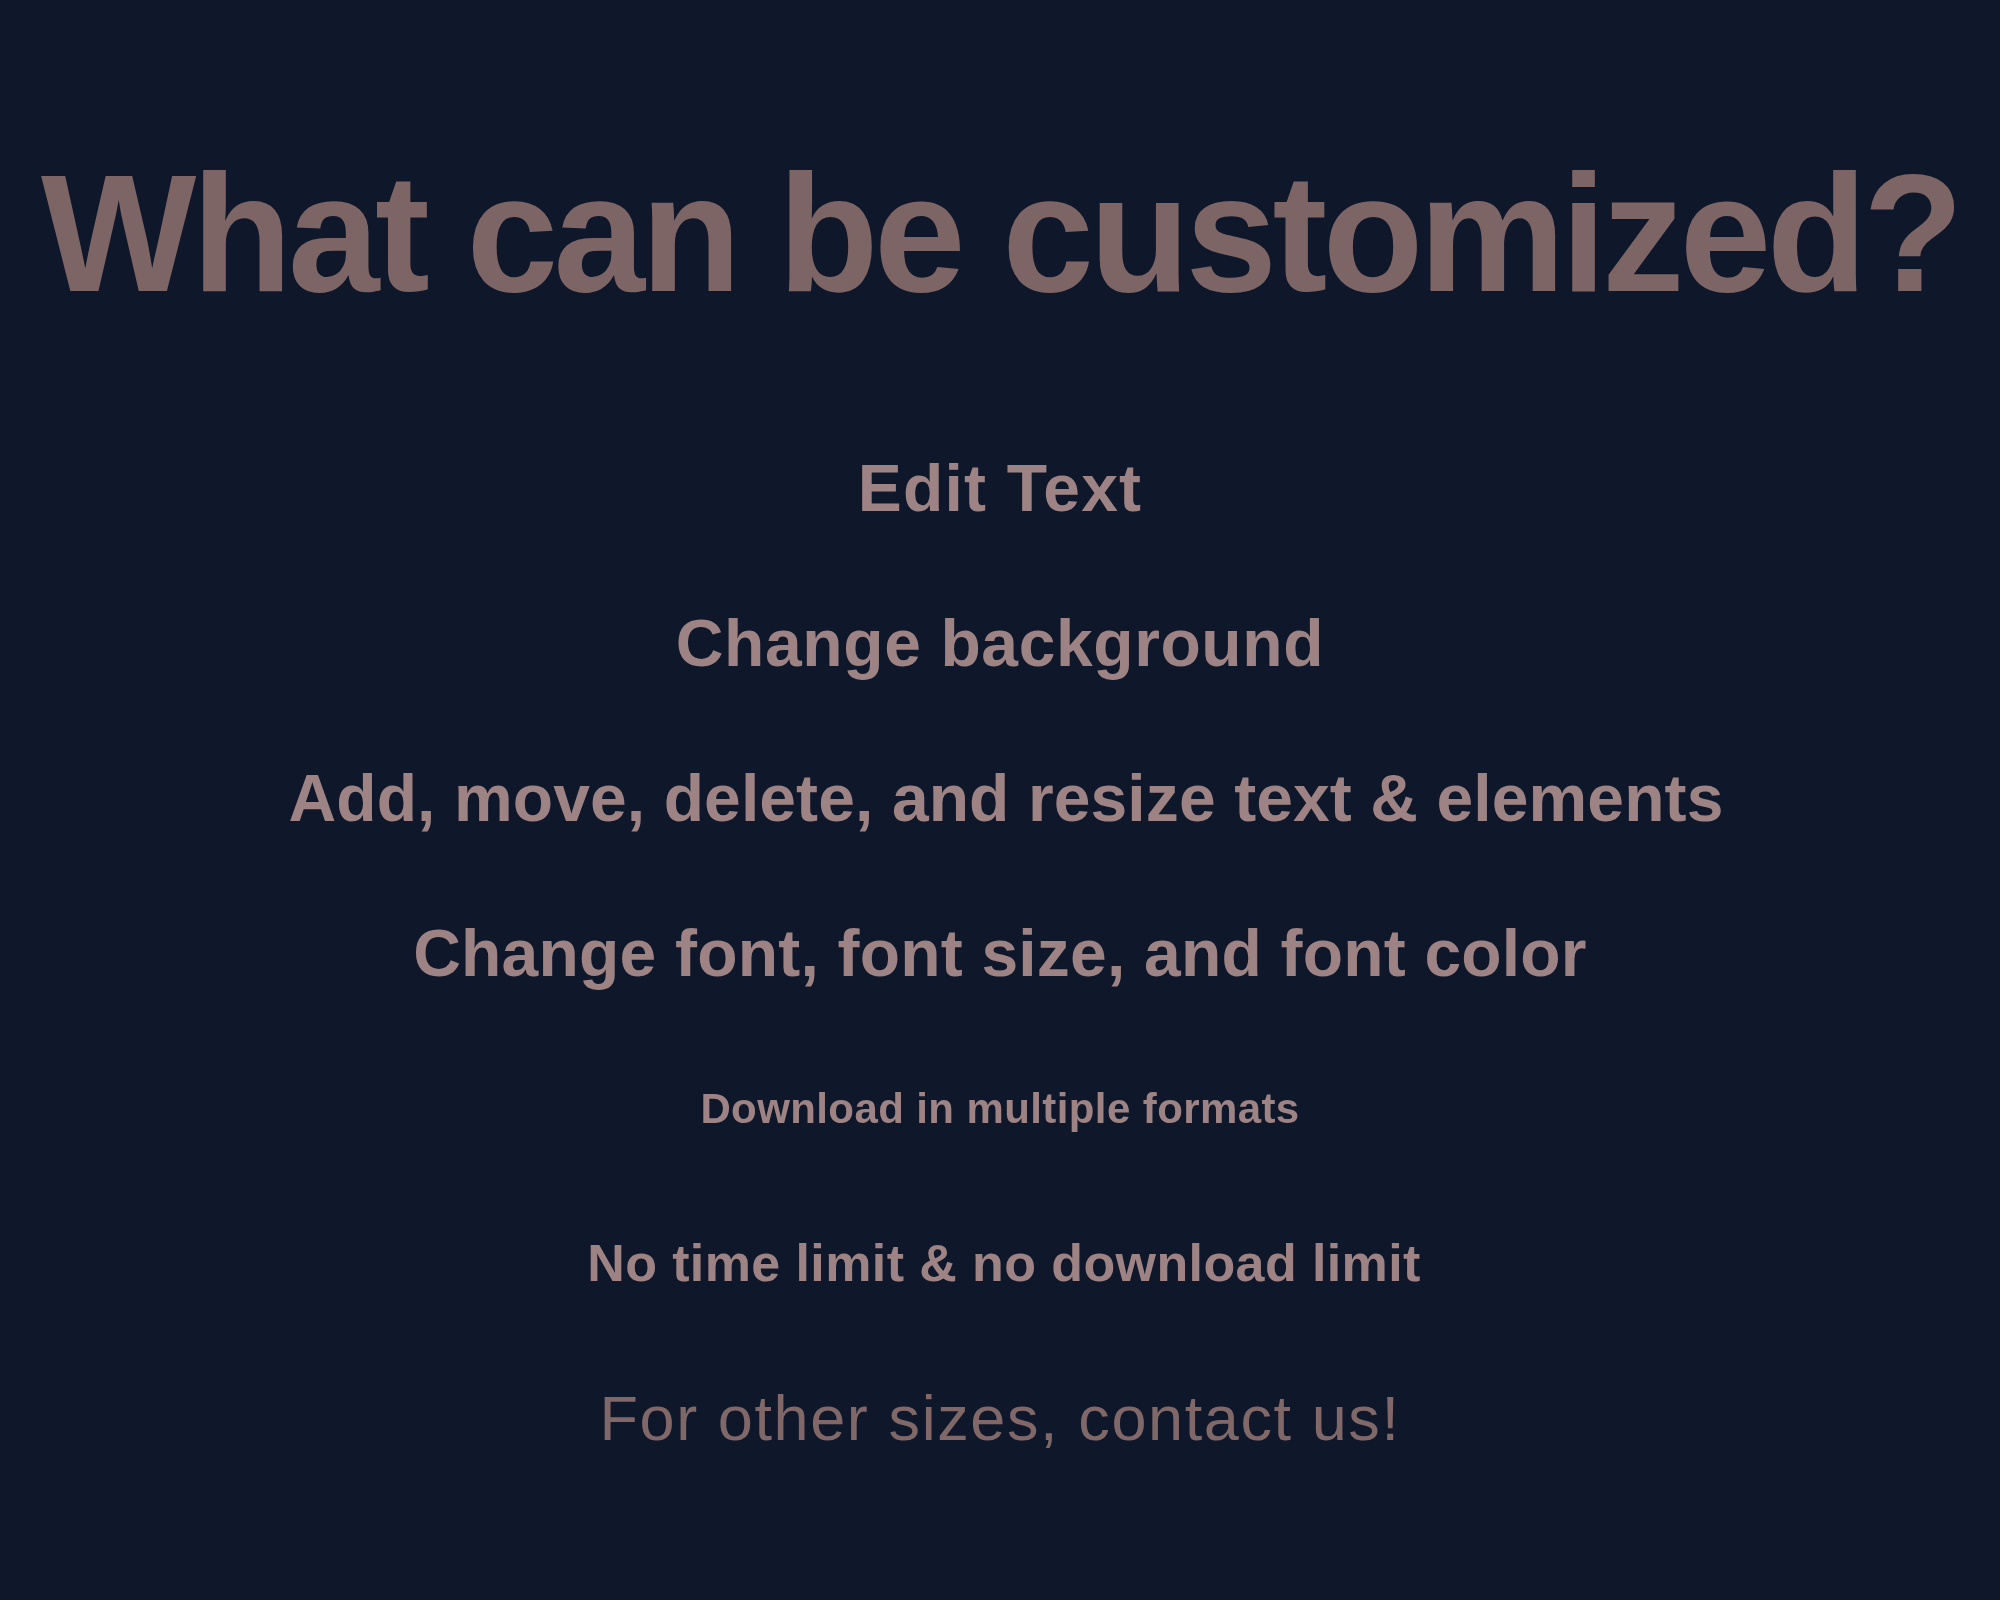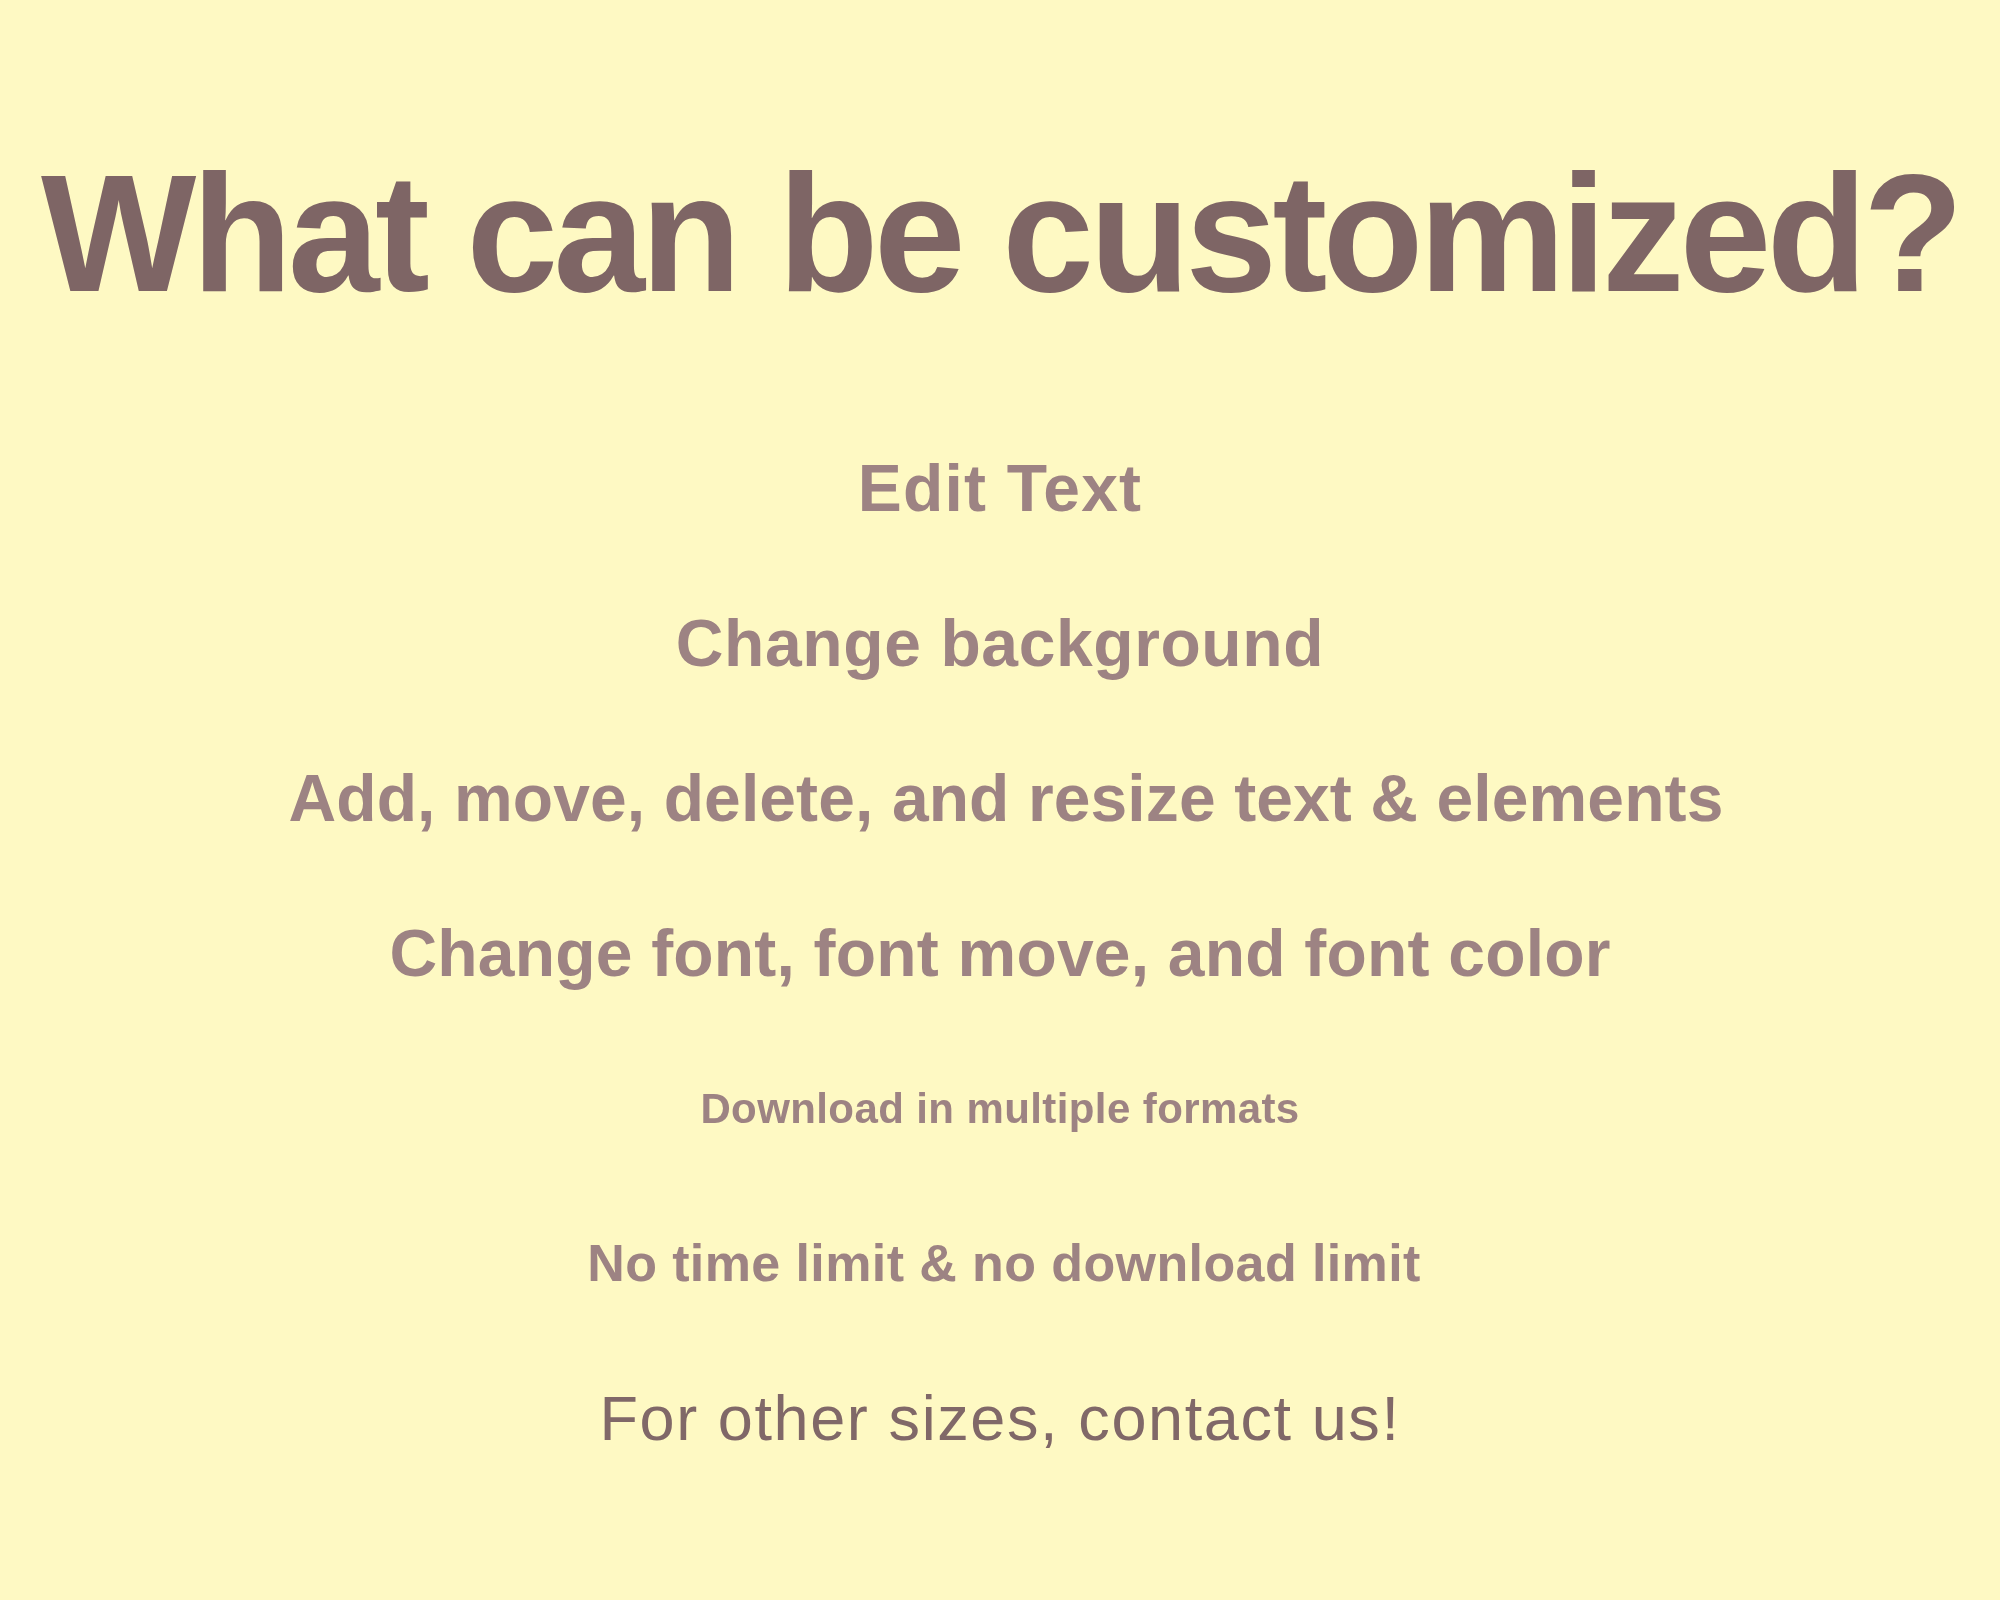--- a/index.html
+++ b/index.html
@@ -13,21 +13,21 @@
     overflow: hidden;
     background: #ecdfe0;
     font-family: "Liberation Sans", sans-serif;
     -webkit-font-smoothing: antialiased;
   }
 
   #slide {
     position: relative;
     width: 2000px;
     height: 1600px;
-    background: #fef9c3;
+    background: #0f172a;
     box-sizing: border-box;
   }
 
   
   .headline-zone {
     position: absolute;
     left: 0;
     top: 150px;
     width: 2000px;
     text-align: center;
@@ -111,21 +111,21 @@
 
     <li class="feature-item w-bg">
       <span class="feature-text">Change background</span>
     </li>
 
     <li class="feature-item w-addmove">
       <span class="feature-text">Add, move, delete, and resize text &amp; elements</span>
     </li>
 
     <li class="feature-item w-font">
-      <span class="feature-text">Change font, font move, and font color</span>
+      <span class="feature-text">Change font, font size, and font color</span>
     </li>
 
     <li class="feature-item w-download">
       <span class="feature-text">Download in multiple formats</span>
     </li>
 
     <li class="feature-item w-nolimit">
       <span class="feature-text">No time limit &amp; no download limit</span>
     </li>
 

